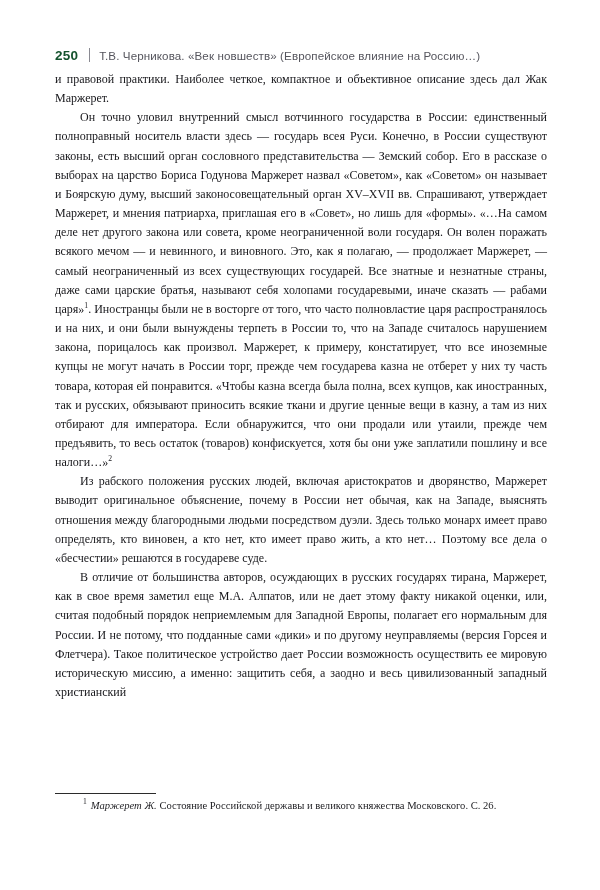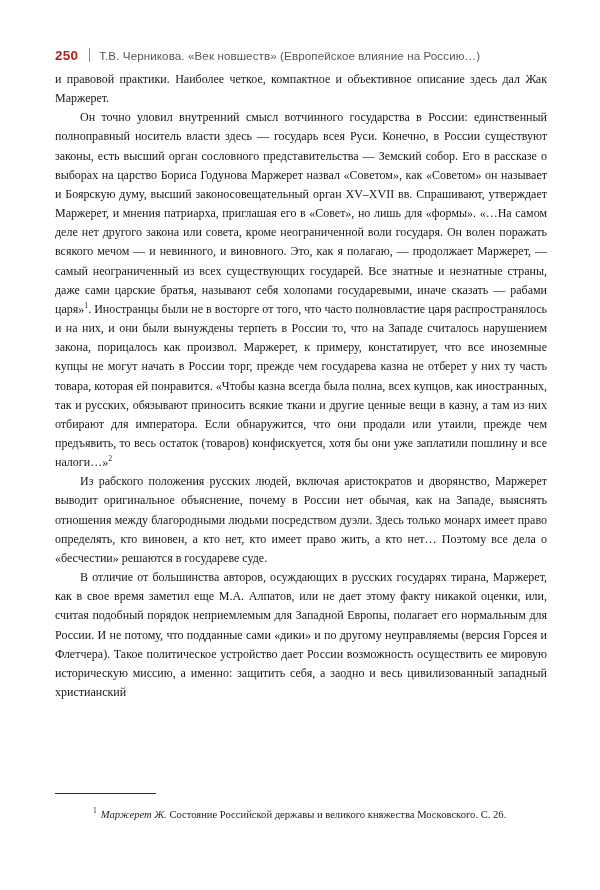--- a/index.html
+++ b/index.html
@@ -34,21 +34,21 @@
     height: 22px;
     display: flex;
     align-items: baseline;
     font-family: "Liberation Sans", "DejaVu Sans", sans-serif;
     color: #4a4a52;
     white-space: nowrap;
   }
   .folio {
     font-size: 13.5px;
     font-weight: 700;
-    color: #b91c1c;
+    color: #14532d;
     letter-spacing: 0.2px;
   }
   .head-rule {
     display: inline-block;
     width: 1px;
     height: 14px;
     background: #8a8a92;
     margin: 0 9px 0 11px;
     position: relative;
     top: 2px;
@@ -97,21 +97,21 @@
     color: #1d1d21;
     text-align: justify;
   }
   .fn-rule {
     width: 101px;
     height: 0;
     border-top: 0.9px solid #2b2b2b;
     margin: 0 0 4.5px 0;
   }
   .footnotes p {
-    margin: 14px;
+    margin: 4px;
     text-indent: 24px;
   }
   .fn-marker {
     font-size: 0.72em;
     vertical-align: super;
     line-height: 0;
     margin-right: 4px;
   }
   .fn-italic {
     font-style: italic;

